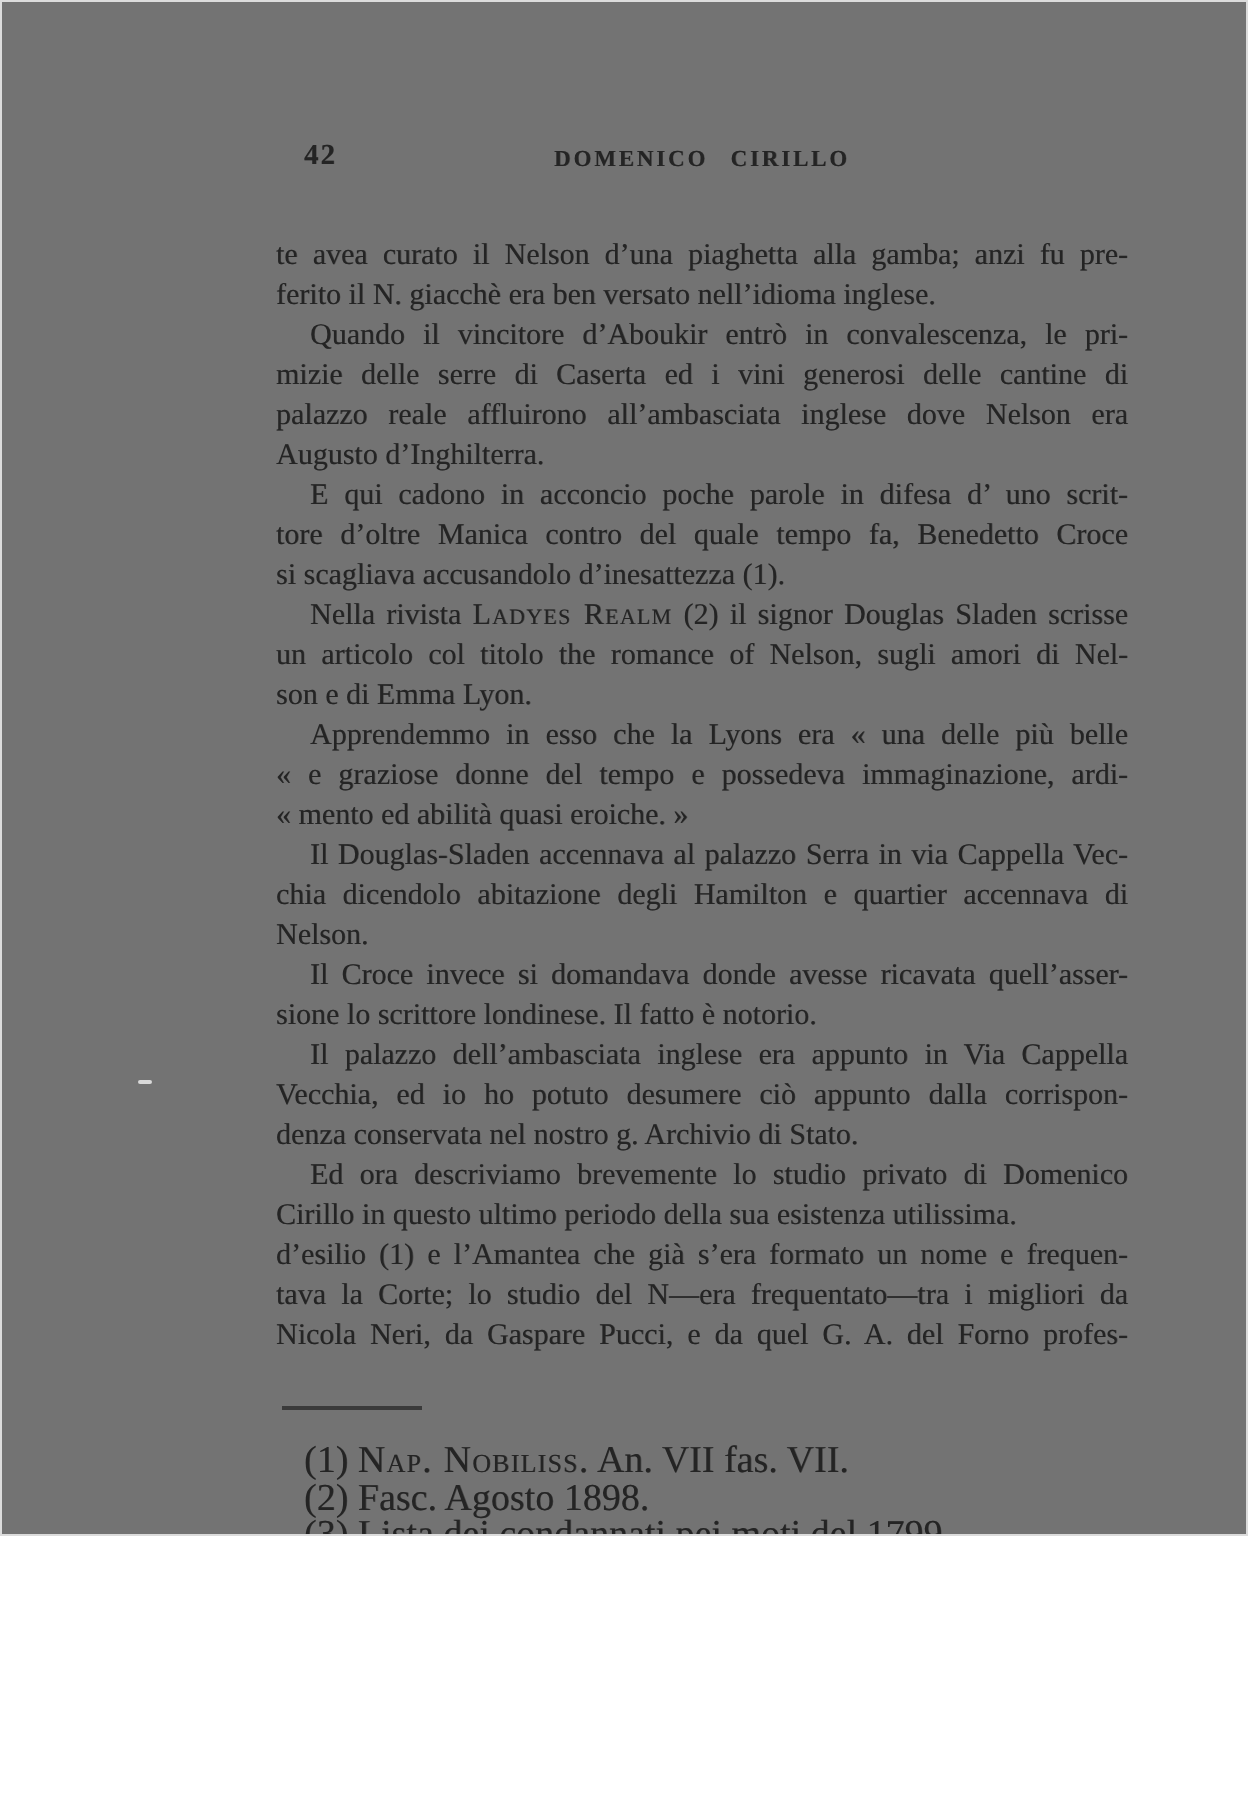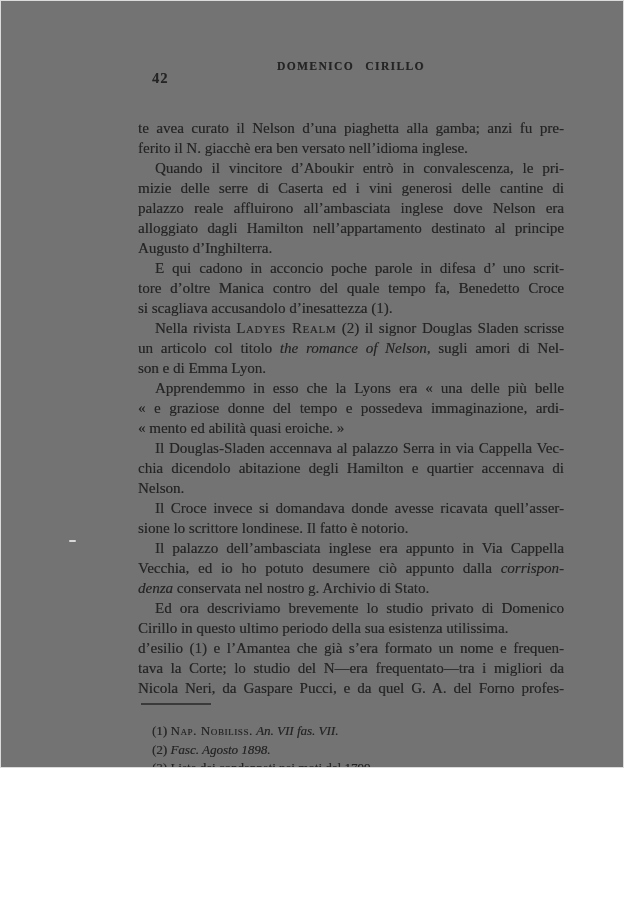--- a/index.html
+++ b/index.html
@@ -23,57 +23,57 @@
     left: 151px;
     top: 69px;
     font-size: 14.5px;
     font-weight: bold;
     letter-spacing: 1px;
     text-shadow: 0.3px 0.2px 0 rgba(36,36,36,0.45);
   }
   .runtitle {
     position: absolute;
     left: 350px;
-    top: 59px;
+    top: 73px;
     transform: translateX(-50%);
     font-size: 11.5px;
     font-weight: bold;
     letter-spacing: 1.4px;
     word-spacing: 7px;
     white-space: nowrap;
     text-shadow: 0.3px 0.2px 0 rgba(36,36,36,0.45);
   }
   .textblock {
     position: absolute;
     left: 137px;
     top: 117px;
     width: 426px;
     font-size: 15px;
     line-height: 20px;
     text-shadow: 0.3px 0.2px 0 rgba(36,36,36,0.5);
   }
   .line { text-align: justify; }
   .line.just { text-align-last: justify; }
   .line.indent { text-indent: 17px; }
-  .it { font-style: italic; }
+  .it { }
   .sc { font-variant: small-caps; letter-spacing: 0.6px; }
   .fnrule {
     position: absolute;
     left: 140px;
     top: 702px;
     width: 70px;
     height: 2px;
     background: #3a3a3a;
   }
   .footnotes {
     position: absolute;
     left: 151px;
     top: 721px;
     width: 400px;
-    font-size: 13px;
+    font-size: 19px;
     line-height: 18.5px;
     text-shadow: 0.3px 0.2px 0 rgba(36,36,36,0.5);
   }
   .artifact { position: absolute; }
   .dash-bottom {
     left: 270px;
     top: 891px;
     width: 66px;
     height: 2px;
     background: #c6c6c6;
@@ -94,21 +94,20 @@
 <div class="page">
   <span class="pagenum">42</span>
   <span class="runtitle">DOMENICO CIRILLO</span>
 
   <div class="textblock">
       <div class="line just"><span>te avea curato il Nelson d’una piaghetta alla gamba; anzi fu pre-</span></div>
       <div class="line"><span>ferito il N. giacchè era ben versato nell’idioma inglese.</span></div>
       <div class="line indent just"><span>Quando il vincitore d’Aboukir entrò in convalescenza, le pri-</span></div>
       <div class="line just"><span>mizie delle serre di Caserta ed i vini generosi delle cantine di</span></div>
       <div class="line just"><span>palazzo reale affluirono all’ambasciata inglese dove Nelson era</span></div>
-      <div class="line just"><span>alloggiato dagli Hamilton nell’appartamento destinato al principe</span></div>
       <div class="line"><span>Augusto d’Inghilterra.</span></div>
       <div class="line indent just"><span>E qui cadono in acconcio poche parole in difesa d’ uno scrit-</span></div>
       <div class="line just"><span>tore d’oltre Manica contro del quale tempo fa, Benedetto Croce</span></div>
       <div class="line"><span>si scagliava accusandolo d’inesattezza (1).</span></div>
       <div class="line indent just"><span>Nella rivista </span><span class="sc">Ladyes Realm</span><span> (2) il signor Douglas Sladen scrisse</span></div>
       <div class="line just"><span>un articolo col titolo </span><span class="it">the romance of Nelson</span><span>, sugli amori di Nel-</span></div>
       <div class="line"><span>son e di Emma Lyon.</span></div>
       <div class="line indent just"><span>Apprendemmo in esso che la Lyons era « una delle più belle</span></div>
       <div class="line just"><span>« e graziose donne del tempo e possedeva immaginazione, ardi-</span></div>
       <div class="line"><span>« mento ed abilità quasi eroiche. »</span></div>

